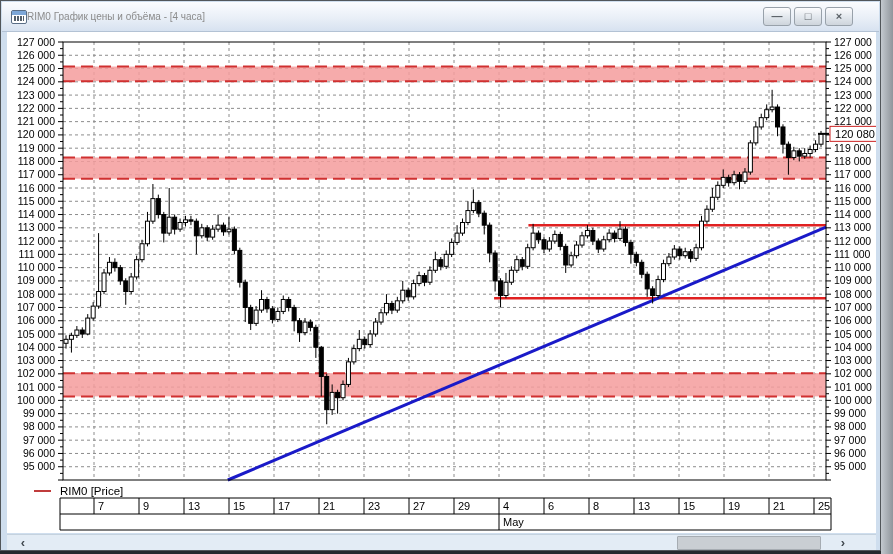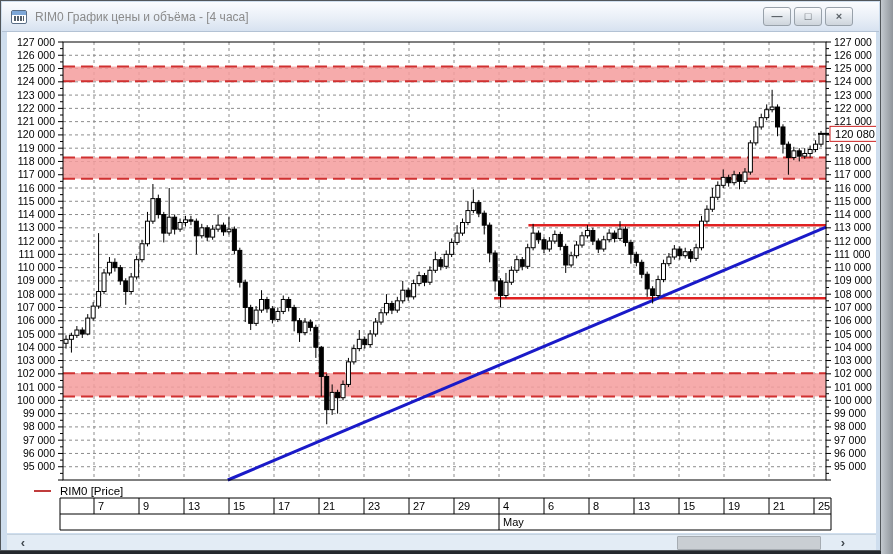--- a/index.html
+++ b/index.html
@@ -11,21 +11,21 @@
   .window{position:absolute;left:0;top:0;width:881px;height:551px;
         background:#cfdeee;border:1px solid #51565a;}
   .titlebar{position:absolute;left:1px;top:1px;right:1px;height:30px;
         background:linear-gradient(#fbfcfe 0%,#e9eff7 55%,#d7e2f0 100%);
         border-bottom:1px solid #b3c2d4;display:flex;align-items:center;}
   .title-icon{width:16px;height:14px;margin-left:9px;position:relative;
         border:1px solid #5a6e86;background:#fff;border-radius:2px;flex:0 0 auto;}
   .title-icon .bar-top{position:absolute;left:0;top:0;right:0;height:4px;background:#7da7d8;}
   .title-icon .spark{position:absolute;left:2px;bottom:2px;width:10px;height:5px;
         background:repeating-linear-gradient(to right,#55606b 0 2px,#fff 2px 3px);}
-  .title-text{margin-left:8px;font-size:12px;color:#8b8b8b;white-space:nowrap;
+  .title-text{font-size:10px;color:#8b8b8b;white-space:nowrap;
         overflow:hidden;flex:1 1 auto;}
   .win-buttons{display:flex;gap:3px;margin-right:26px;flex:0 0 auto;}
   .win-btn{width:28px;height:19px;border:1px solid #98a1aa;border-radius:3px;
         background:linear-gradient(#fdfdfe,#e3e8ee 50%,#ced5dc);
         display:flex;align-items:center;justify-content:center;
         font-size:11px;font-weight:bold;color:#5a6066;padding:0;line-height:1;}
   .client{position:absolute;left:6px;top:31px;width:869px;height:501px;background:#fff;}
   svg text{font-family:"Liberation Sans",sans-serif;fill:#000;}
   .scrollbar{position:absolute;left:6px;top:533px;width:869px;height:16px;
         background:#e3ecf5;border-top:1px solid #c5d2de;}

